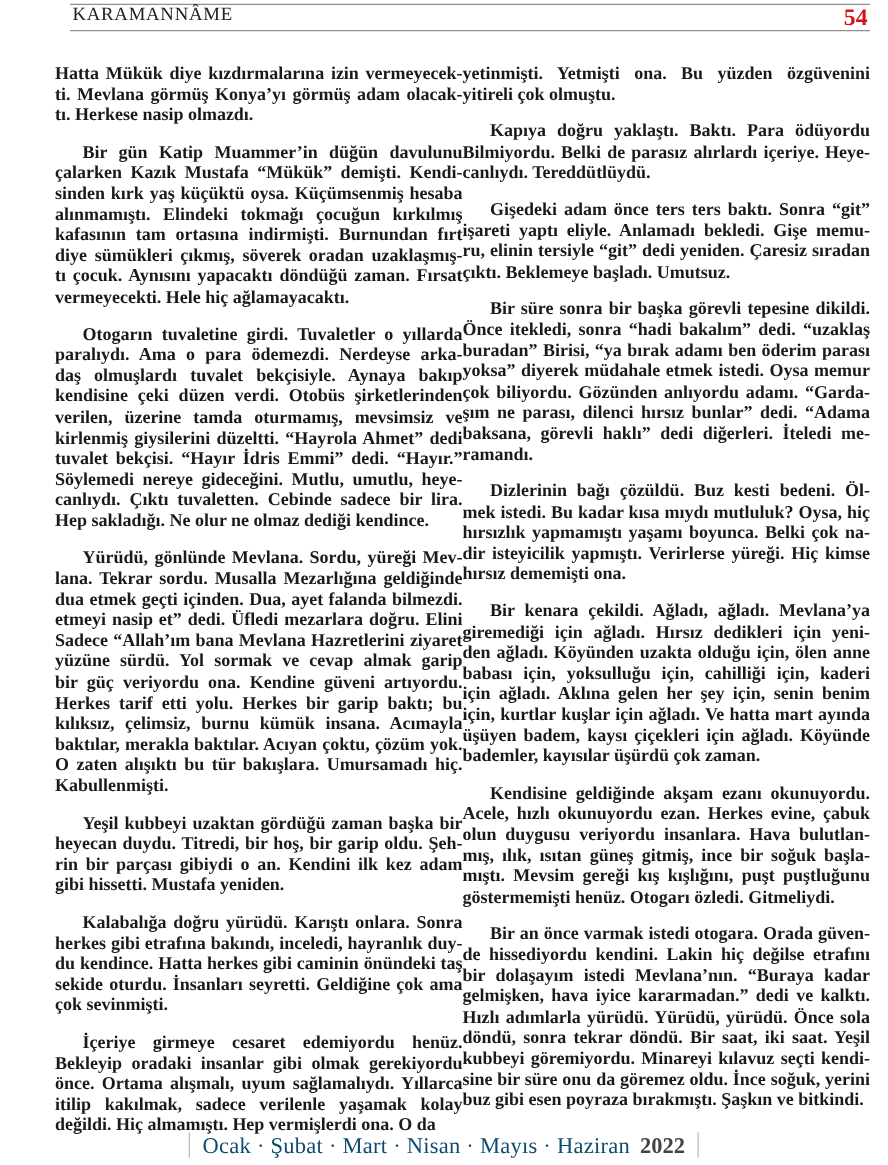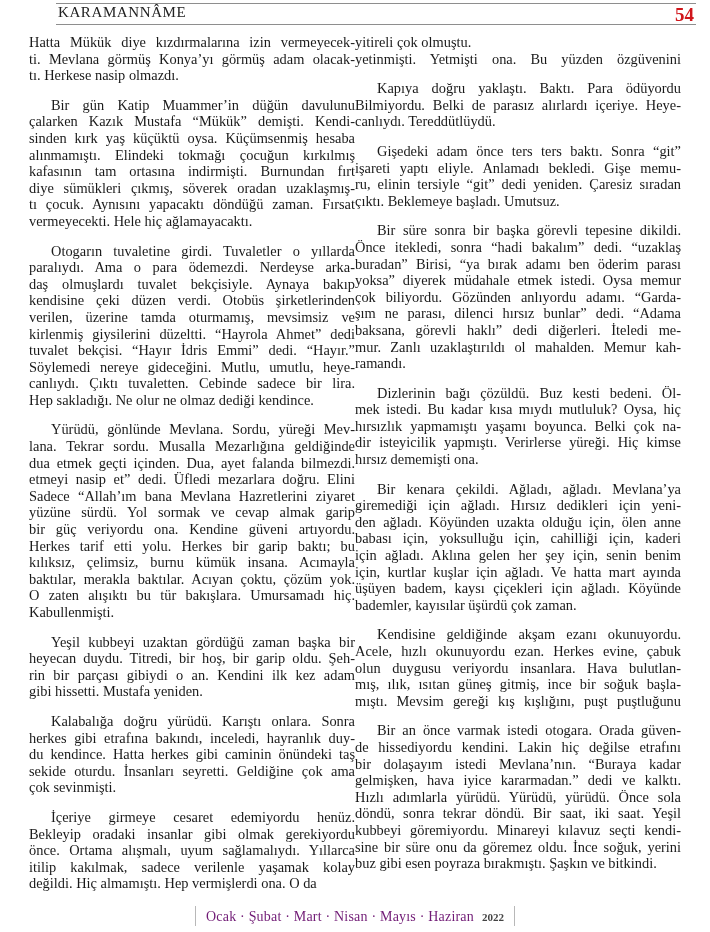--- a/index.html
+++ b/index.html
@@ -15,44 +15,44 @@
     padding: 0 2px 0 2px;
     margin-left: 42px;
   }
   .journal-title {
     font-size: 15px; letter-spacing: 0.6px; color: #222;
   }
   .page-number {
     font-size: 19px; color: #d0161b; font-weight: bold;
   }
   .columns {
-    position: absolute; left: 14px; top: 34px; width: 682px;
-    display: flex; justify-content: center;
+    position: absolute; left: 14px; top: 51px; width: 682px;
+    display: flex; justify-content: flex-end; font-weight: bold;
   }
   .col { width: 326px; }
   .para { margin: 0 0 13px 0; }
   .line {
     display: block; font-size: 14.4px; line-height: 16.6px;
     text-align: justify; text-align-last: justify; white-space: nowrap;
     height: 16.6px; overflow: visible;
   }
   .line.last { text-align-last: left; }
   .line.indent { padding-left: 22px; }
   .footer {
     position: absolute; left: 0; right: 0; top: 904px; height: 24px;
     display: flex; justify-content: center; align-items: center;
   }
   .footer-inner {
     display: flex; align-items: center; gap: 10px;
   }
   .footer-rule {
     width: 1px; height: 20px; background: #b8b8b8;
   }
-  .footer-months { font-size: 14px; color: #701a75; letter-spacing: 0.2px; }
-  .footer-year { font-size: 11px; color: #444; font-weight: bold; margin-left: 4px; }
+  .footer-months { font-size: 18px; color: #0c4a6e; letter-spacing: 0.2px; }
+  .footer-year { font-size: 18px; color: #444; font-weight: bold; margin-left: 4px; }
 </style>
 </head>
 <body>
 
 <div class="running-head">
   <span class="journal-title">KARAMANNÂME</span>
   <span class="page-number" style="color: rgb(208, 22, 27);">54</span>
 </div>
 
 <div class="columns">
@@ -114,43 +114,42 @@
       <div class="para">
         <span class="line indent">İçeriye girmeye cesaret edemiyordu henüz.</span>
         <span class="line">Bekleyip oradaki insanlar gibi olmak gerekiyordu</span>
         <span class="line">önce. Ortama alışmalı, uyum sağlamalıydı. Yıllarca</span>
         <span class="line">itilip kakılmak, sadece verilenle yaşamak kolay</span>
         <span class="line last">değildi. Hiç almamıştı. Hep vermişlerdi ona. O da</span>
       </div>
     </div>
   <div class="col" id="col-right">
       <div class="para">
+        <span class="line">yetinmişti. Yetmişti ona. Bu yüzden özgüvenini</span>
         <span class="line last">yitireli çok olmuştu.</span>
-        <span class="line">yetinmişti. Yetmişti ona. Bu yüzden özgüvenini</span>
       </div>
       <div class="para">
         <span class="line indent">Kapıya doğru yaklaştı. Baktı. Para ödüyordu</span>
         <span class="line">Bilmiyordu. Belki de parasız alırlardı içeriye. Heye-</span>
         <span class="line last">canlıydı. Tereddütlüydü.</span>
       </div>
       <div class="para">
         <span class="line indent">Gişedeki adam önce ters ters baktı. Sonra “git”</span>
         <span class="line">işareti yaptı eliyle.  Anlamadı bekledi. Gişe memu-</span>
         <span class="line">ru, elinin tersiyle “git” dedi yeniden. Çaresiz sıradan</span>
         <span class="line last">çıktı. Beklemeye başladı. Umutsuz.</span>
       </div>
       <div class="para">
         <span class="line indent">Bir süre sonra bir başka görevli tepesine dikildi.</span>
         <span class="line">Önce itekledi, sonra “hadi bakalım” dedi. “uzaklaş</span>
         <span class="line">buradan” Birisi, “ya bırak adamı ben öderim parası</span>
         <span class="line">yoksa” diyerek müdahale etmek istedi. Oysa memur</span>
         <span class="line">çok biliyordu. Gözünden anlıyordu adamı.  “Garda-</span>
         <span class="line">şım ne parası, dilenci hırsız bunlar” dedi. “Adama</span>
         <span class="line">baksana, görevli haklı” dedi diğerleri. İteledi me-</span>
-        <span class="line">mur. Zanlı uzaklaştırıldı ol mahalden. Memur kah-</span>
         <span class="line last">ramandı.</span>
       </div>
       <div class="para">
         <span class="line indent">Dizlerinin bağı çözüldü. Buz kesti bedeni. Öl-</span>
         <span class="line">mek istedi. Bu kadar kısa mıydı mutluluk? Oysa, hiç</span>
         <span class="line">hırsızlık yapmamıştı yaşamı boyunca. Belki çok na-</span>
         <span class="line">dir isteyicilik yapmıştı. Verirlerse yüreği. Hiç kimse</span>
         <span class="line last">hırsız dememişti ona.</span>
       </div>
       <div class="para">
@@ -162,20 +161,21 @@
         <span class="line">için, kurtlar kuşlar için ağladı. Ve hatta mart ayında</span>
         <span class="line">üşüyen badem, kaysı çiçekleri için ağladı. Köyünde</span>
         <span class="line last">bademler, kayısılar üşürdü çok zaman.</span>
       </div>
       <div class="para">
         <span class="line indent">Kendisine geldiğinde akşam ezanı okunuyordu.</span>
         <span class="line">Acele, hızlı okunuyordu ezan. Herkes evine, çabuk</span>
         <span class="line">olun duygusu veriyordu insanlara.  Hava bulutlan-</span>
         <span class="line">mış, ılık, ısıtan güneş gitmiş, ince bir soğuk başla-</span>
         <span class="line">mıştı. Mevsim gereği kış kışlığını, puşt puştluğunu</span>
+        <span class="line last">göstermemişti henüz. Otogarı özledi. Gitmeliydi.</span>
       </div>
       <div class="para">
         <span class="line indent">Bir an önce varmak istedi otogara. Orada güven-</span>
         <span class="line">de hissediyordu kendini. Lakin hiç değilse etrafını</span>
         <span class="line">bir dolaşayım istedi Mevlana’nın. “Buraya kadar</span>
         <span class="line">gelmişken, hava iyice kararmadan.” dedi ve kalktı.</span>
         <span class="line">Hızlı adımlarla yürüdü. Yürüdü, yürüdü. Önce sola</span>
         <span class="line">döndü, sonra tekrar döndü. Bir saat, iki saat. Yeşil</span>
         <span class="line">kubbeyi göremiyordu. Minareyi kılavuz seçti kendi-</span>
         <span class="line">sine bir süre onu da göremez oldu. İnce soğuk, yerini</span>

